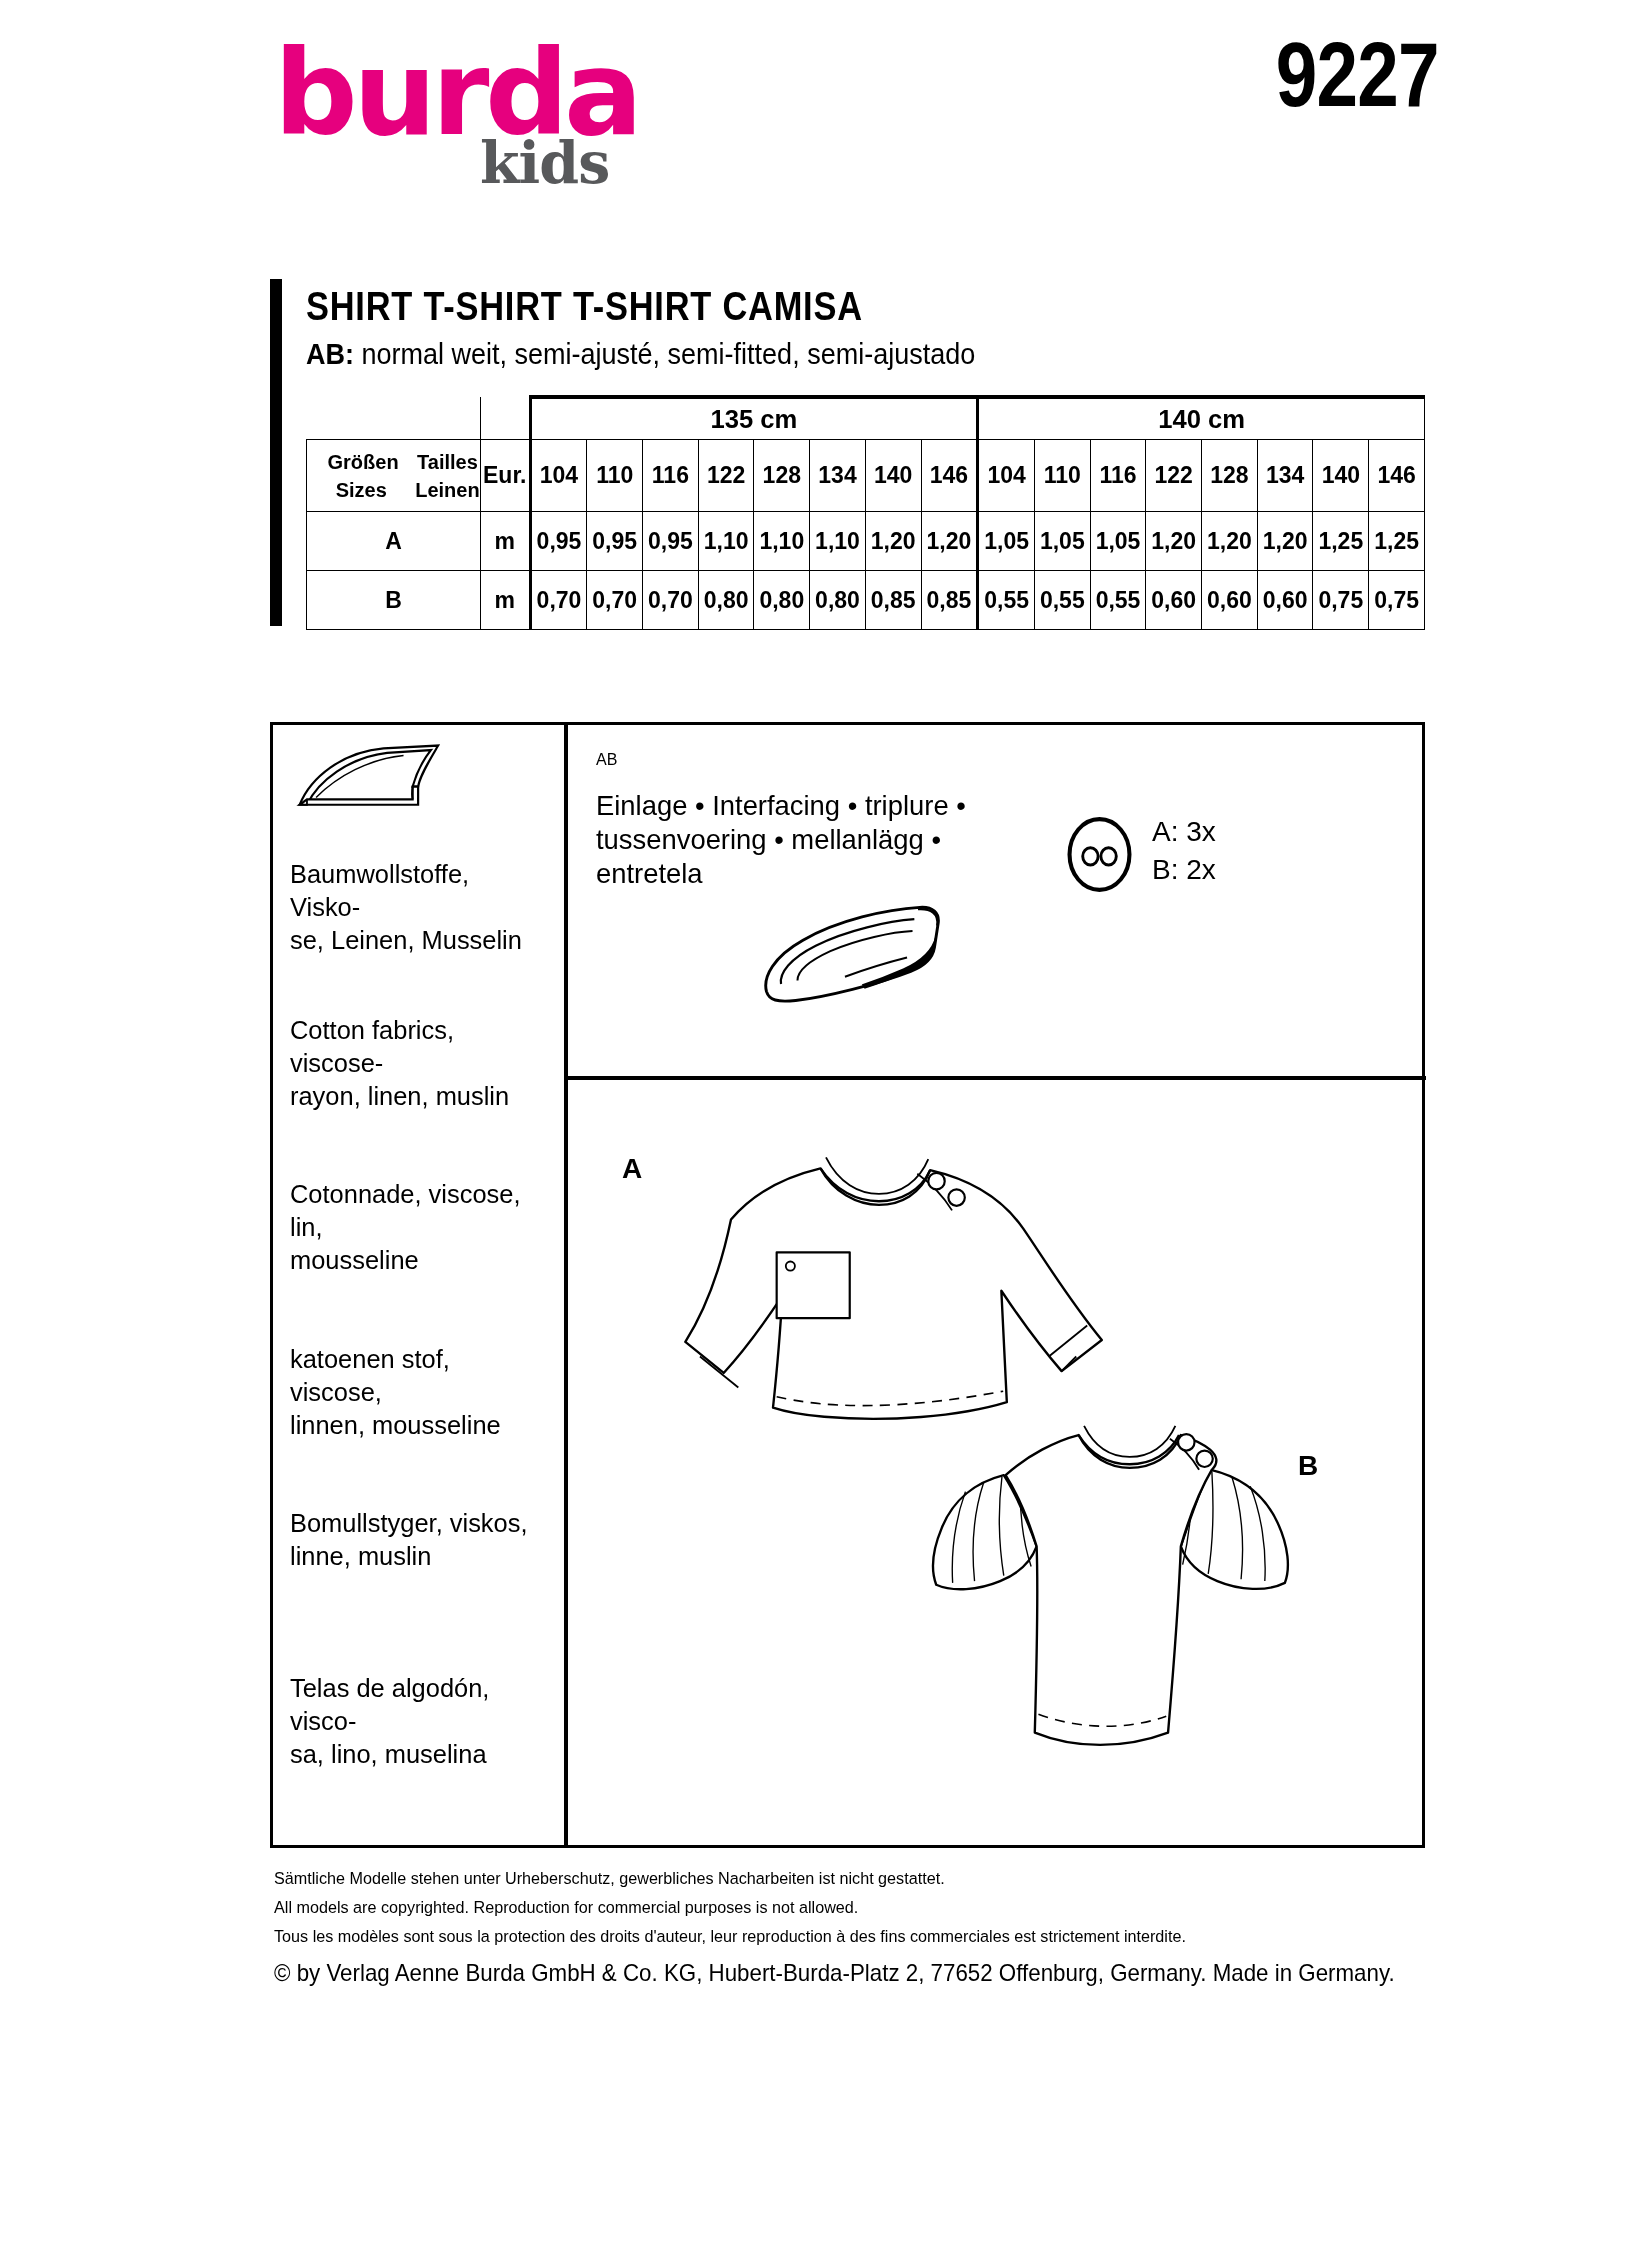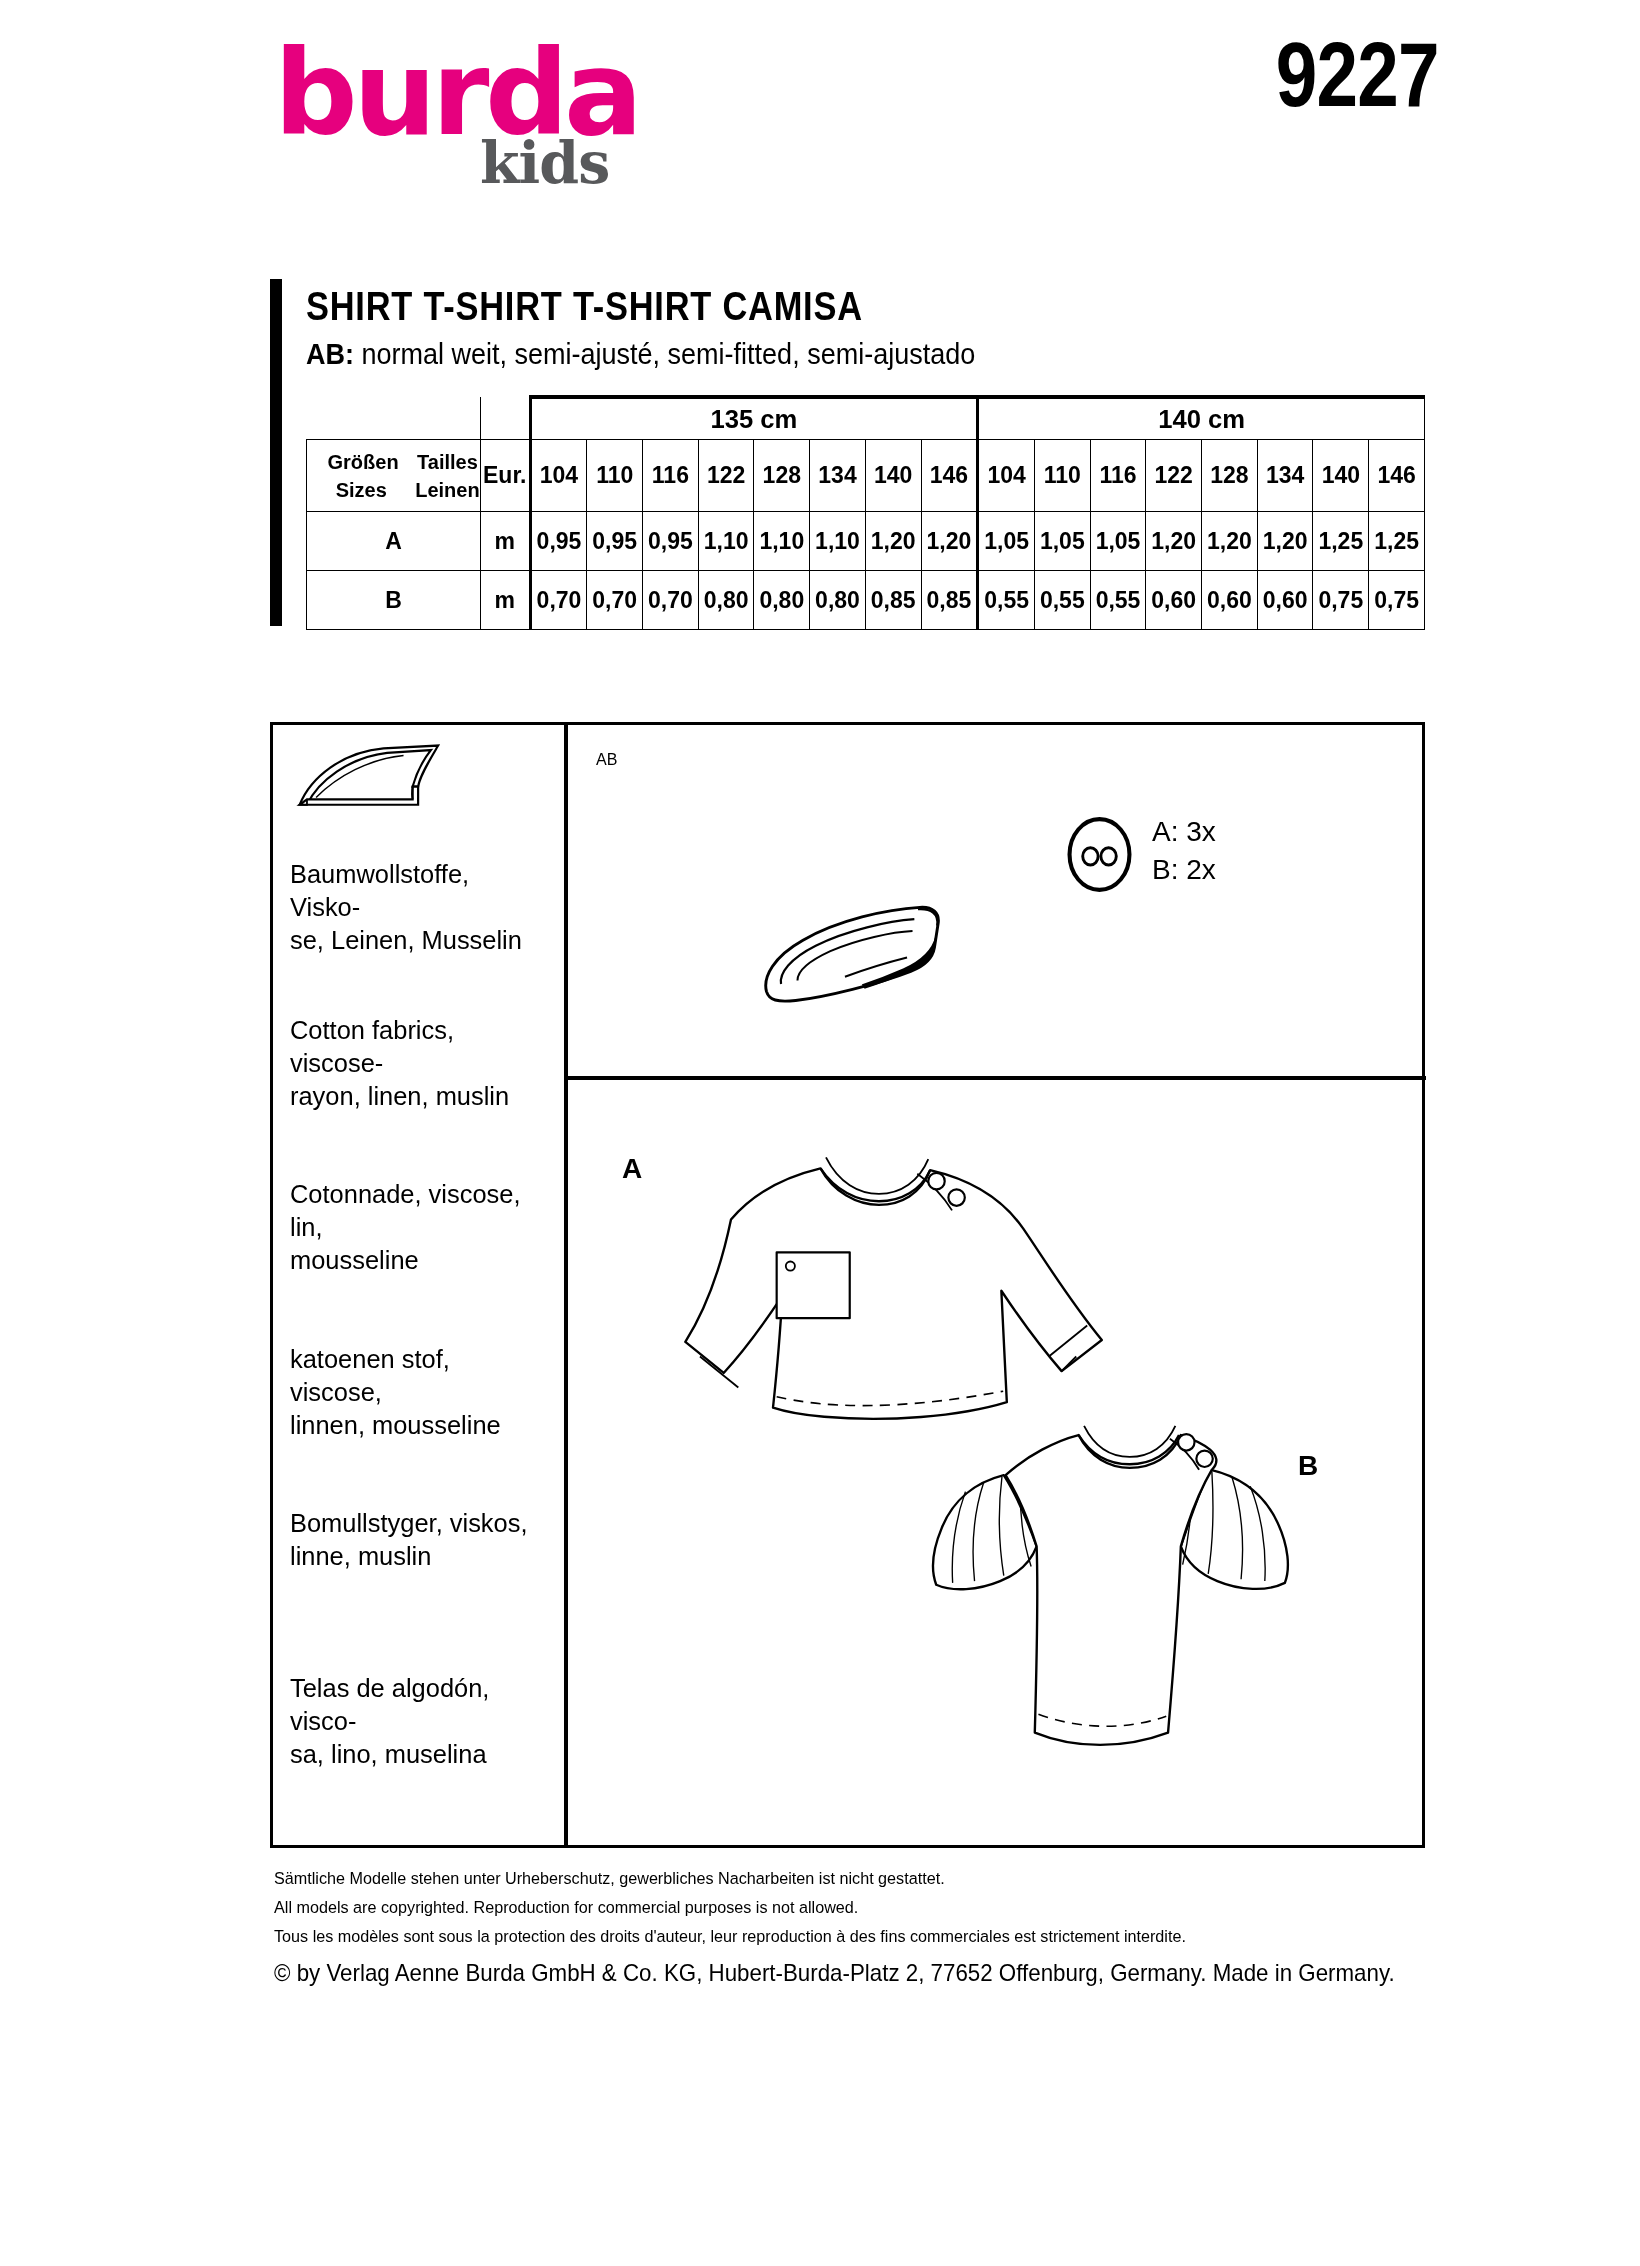--- a/index.html
+++ b/index.html
@@ -397,20 +397,21 @@
       <div class="fabric-item" style="top:289px;">Cotton fabrics, viscose-<br>rayon, linen, muslin</div>
       <div class="fabric-item" style="top:453px;">Cotonnade, viscose, lin,<br>mousseline</div>
       <div class="fabric-item" style="top:618px;">katoenen stof, viscose,<br>linnen, mousseline</div>
       <div class="fabric-item" style="top:782px;">Bomullstyger, viskos,<br>linne, muslin</div>
       <div class="fabric-item" style="top:947px;">Telas de algodón, visco-<br>sa, lino, muselina</div>
     </div>
   </div>
 
   <div class="notions">
     <div class="notions-ab">AB</div>
+    <div class="notions-text">Einlage • Interfacing • triplure •<br>tussenvoering • mellanlägg •<br>entretela</div>
 
     <div class="iron-icon">
       <svg width="210" height="128" viewBox="0 0 230 140">
         <path d="M18 112 C 14 96, 26 74, 58 56 C 96 34, 150 22, 186 20
                  C 200 19, 208 26, 206 38 L 202 64 C 200 76, 192 84, 176 90
                  C 140 104, 84 118, 50 122 C 30 124, 21 122, 18 112 Z" fill="#fff" stroke="#000" stroke-width="3.2"></path>
         <path d="M34 104 C 32 92, 44 76, 72 62 C 106 45, 152 35, 180 33" fill="none" stroke="#000" stroke-width="2.4"></path>
         <path d="M52 100 C 52 90, 64 79, 88 68 C 118 55, 156 47, 178 46" fill="none" stroke="#000" stroke-width="2.2"></path>
         <path d="M104 96 C 126 88, 152 80, 172 75" fill="none" stroke="#000" stroke-width="2.2"></path>
         <path d="M126 108 C 142 103, 160 96, 174 90 C 186 85, 196 78, 200 70

